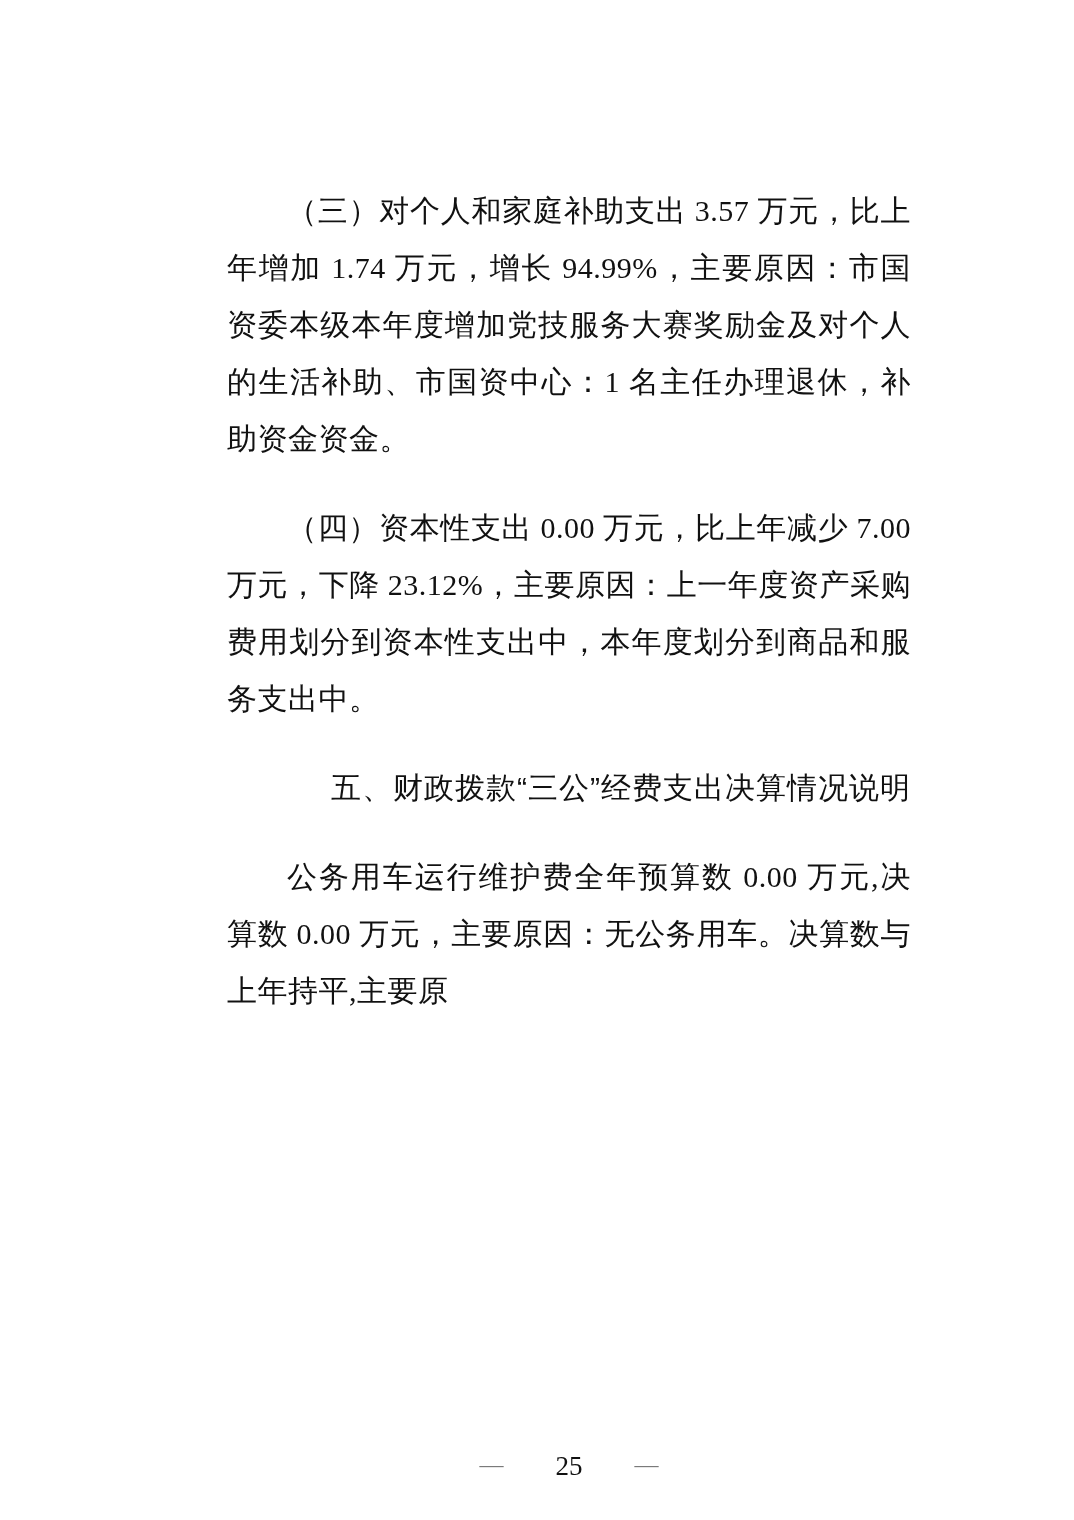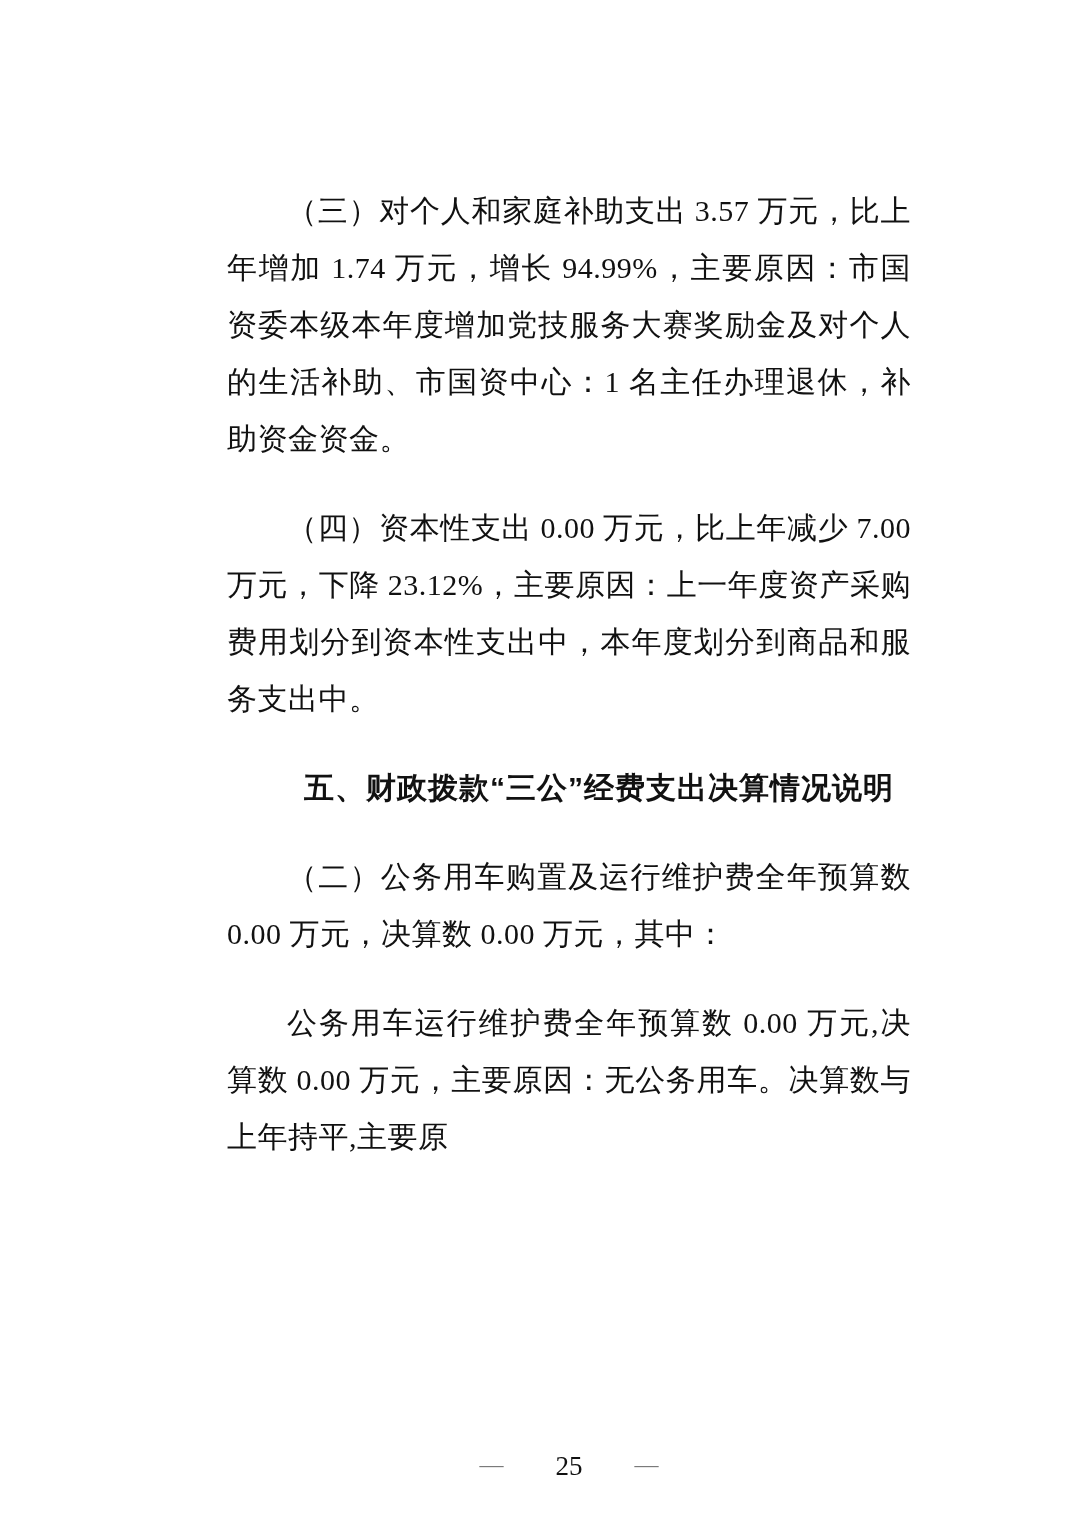--- a/index.html
+++ b/index.html
@@ -25,22 +25,22 @@
     font-size: 30px;
     line-height: 57px;
     text-align: justify;
     text-justify: inter-character;
     text-indent: 2em;
     letter-spacing: 0.5px;
     word-break: break-all;
   }
   .doc p.heading {
     font-family: "Liberation Sans", "DejaVu Sans", sans-serif;
-    font-weight: bold;
-    text-align: center;
+    font-weight: normal;
+    text-align: right;
     letter-spacing: 1px;
   }
   .footer {
     position: absolute;
     top: 1398px;
     left: 0;
     width: 100%;
     text-align: center;
     font-size: 27px;
     line-height: 40px;
@@ -55,20 +55,19 @@
   }
 </style>
 </head>
 <body>
 
 <div class="page">
   <div class="doc">
     <p>（三）对个人和家庭补助支出 3.57 万元，比上年增加 1.74 万元，增长 94.99%，主要原因：市国资委本级本年度增加党技服务大赛奖励金及对个人的生活补助、市国资中心：1 名主任办理退休，补助资金资金。</p>
     <p>（四）资本性支出 0.00 万元，比上年减少 7.00 万元，下降 23.12%，主要原因：上一年度资产采购费用划分到资本性支出中，本年度划分到商品和服务支出中。</p>
     <p class="heading">五、财政拨款“三公”经费支出决算情况说明</p>
-    <p>（二）公务用车购置及运行维护费全年预算数 0.00 万元，决算数 0.00 万元，其中：</p>
     <p>公务用车运行维护费全年预算数 0.00 万元,决算数 0.00 万元，主要原因：无公务用车。决算数与上年持平,主要原</p>
   </div>
 
   <div class="footer">
     <span class="dash">—</span><span>25</span><span class="dash">—</span>
   </div>
 </div>
 
 </body></html>

